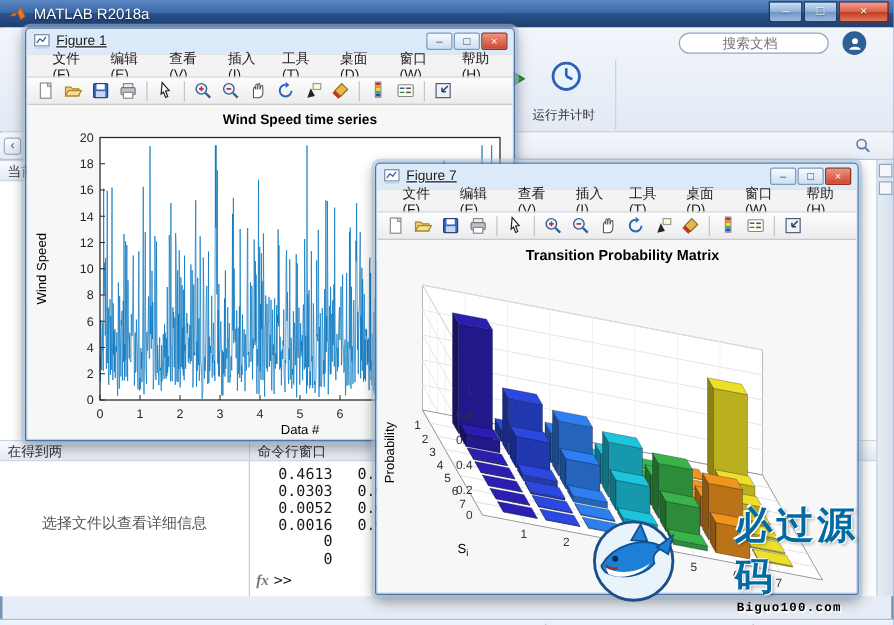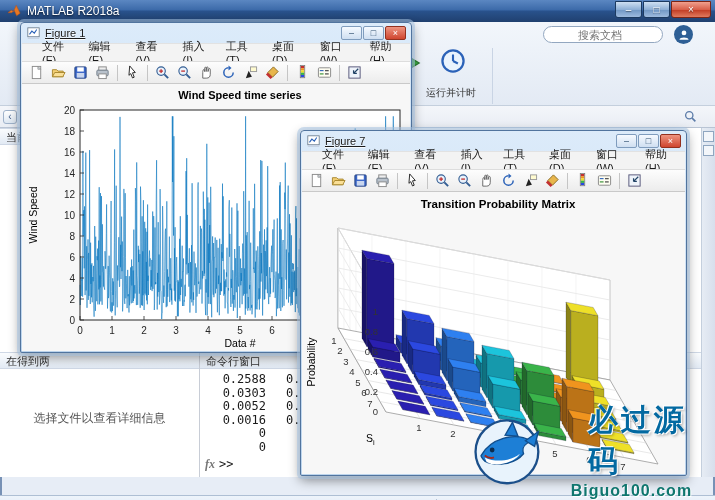--- a/index.html
+++ b/index.html
@@ -85,22 +85,22 @@
   .tb-sep{width:1px;height:16px;background:#c5c5c5;margin:0 3px;}
   .tb-btn{width:21px;height:19px;display:flex;align-items:center;justify-content:center;border-radius:2px;}
   .fig-client{position:absolute;left:1px;right:1px;top:61px;bottom:1px;background:#f7f7f7;}
   #figwin1{left:20px;top:22px;width:392px;height:331px;z-index:10;}
   #figwin2{left:300px;top:130px;width:387px;height:346px;z-index:20;}
   
   .watermark{position:absolute;left:470px;top:400px;z-index:40;display:flex;align-items:center;gap:4px;}
   .wm-col{display:flex;flex-direction:column;align-items:center;}
   .wm-text{font-size:30px;font-weight:bold;color:#0369a1;letter-spacing:3px;
     text-shadow:1px 1px 0 #fff,-1px -1px 0 #fff,2px 2px 3px rgba(0,0,0,.3);margin-left:40px;}
-  .wm-domain{font-size:16px;font-weight:bold;color:#0f766e;letter-spacing:1px;
-    text-shadow:1px 1px 0 #fff;}
+  .wm-domain{font-size:10px;font-weight:bold;color:#000000;letter-spacing:1px;
+    text-shadow:1px 1px 0 #fff;font-family:Liberation Mono, monospace;}
   svg{display:block;}
 </style>
 </head>
 <body>
 
 <div id="screen">
 
   <div class="main-titlebar">
     <svg width="14" height="14" viewBox="0 0 16 16">
         <path d="M1,10 L5,7 L7.5,8.6 L10.5,1.5 L15,10.5 L11,13.5 L8.2,7.2 L5.5,10 Z" fill="#e87722" stroke="#b4511a" stroke-width="0.6"></path>
@@ -153,21 +153,21 @@
     <div class="panel-header">当前文件夹</div>
     <div class="panel-header details-header">在得到两</div>
     <div class="details-placeholder">选择文件以查看详细信息</div>
   </div>
 
   <div class="editor-area"></div>
 
   <div class="cmdwin">
     <div class="panel-header">命令行窗口</div>
     <div class="cmd-rows" id="cmdRows">
-        <div class="cmd-row"><span class="c1">0.2588</span><span class="c2">0.5</span></div>
+        <div class="cmd-row"><span class="c1">0.4613</span><span class="c2">0.5</span></div>
         <div class="cmd-row"><span class="c1">0.0303</span><span class="c2">0.0</span></div>
         <div class="cmd-row"><span class="c1">0.0052</span><span class="c2">0.0</span></div>
         <div class="cmd-row"><span class="c1">0.0016</span><span class="c2">0.0</span></div>
         <div class="cmd-row"><span class="c1">0</span><span class="c2"></span></div>
         <div class="cmd-row"><span class="c1">0</span><span class="c2"></span></div>
       </div>
     <div class="fx-line">
       <span class="fx">fx</span><span class="prompt">&gt;&gt;</span>
     </div>
   </div>

